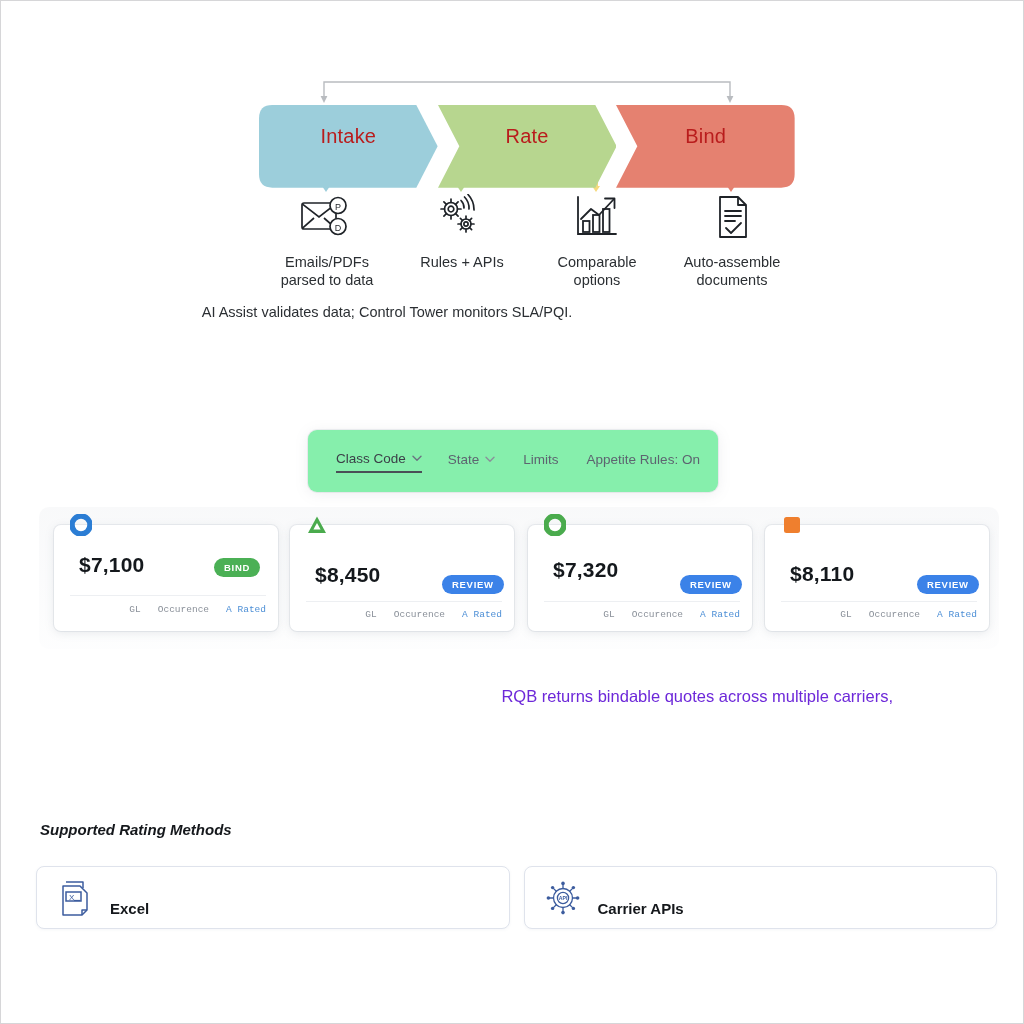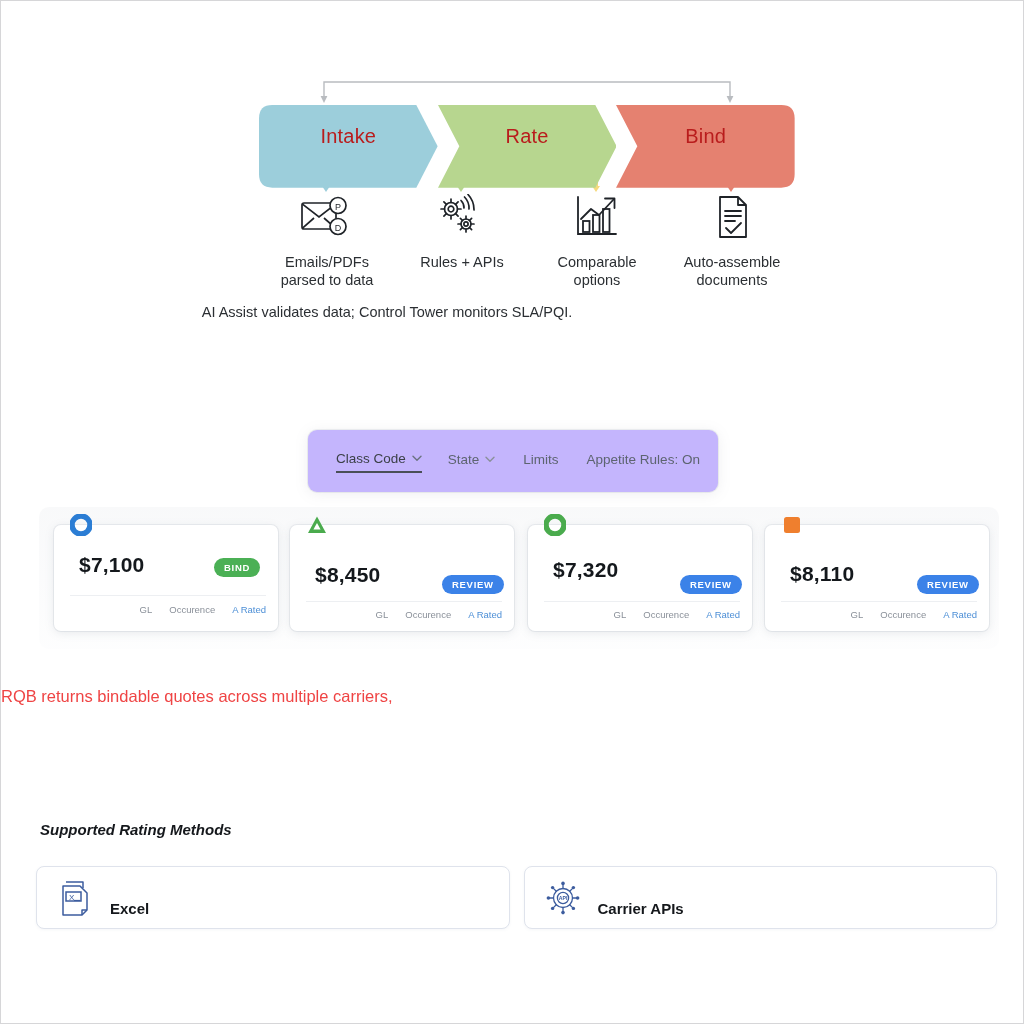--- a/index.html
+++ b/index.html
@@ -63,21 +63,21 @@
   #flow-note {
     position: absolute; top: 303px; left: 0; width: 898px;
     text-align: center; font-size: 14.5px; color: #2b2f33;
   }
   #flow-note .inner { display: inline-block; transform: translateX(-63px); }
 
   
   #filter-wrap {
     position: absolute; left: 307px; top: 429px;
     width: 410px; height: 62px;
-    background: #c4b5fd; border-radius: 9px;
+    background: #86efac; border-radius: 9px;
     box-shadow: 0 2px 14px rgba(120,126,140,.13), 0 0 0 1px rgba(210,214,220,.35);
   }
   #filter-bar {
     display: flex; align-items: center; height: 100%;
     padding: 0 16px 0 28px; gap: 0;
   }
   .filter-item {
     display: flex; align-items: center; gap: 6px;
     font-size: 13.5px; color: #5d6470;
     padding: 2px 0 5px 0; white-space: nowrap;
@@ -105,27 +105,27 @@
     letter-spacing: .2px;
   }
   .qbadge {
     position: absolute; border-radius: 11px;
     font-size: 9.5px; font-weight: 700; color: #fff;
     letter-spacing: .7px; padding: 3.5px 10px 4px 10px;
   }
   .qdiv { position: absolute; left: 16px; right: 12px; height: 1px; background: #edeff2; }
   .qmeta {
     position: absolute; right: 12px; display: flex; gap: 17px;
-    font-size: 9.5px; color: #8a9099;
+    font-size: 9.5px; color: #8a9099; font-family: Liberation Mono, monospace;
   }
   .qmeta .rated { color: #4d8fd6; }
 
   #cards-caption {
     position: absolute; top: 683px; left: 0; width: 892px;
-    text-align: left; font-size: 16.5px; line-height: 25px; color: #ef4444;
+    text-align: right; font-size: 16.5px; line-height: 25px; color: #6d28d9;
   }
 
   
   #methods-title {
     position: absolute; left: 39px; top: 820px;
     font-size: 15px; font-weight: 700; font-style: italic; color: #15181c;
   }
   #methods-row {
     position: absolute; left: 35px; top: 865px;
     width: 961px; display: flex; gap: 14px;

